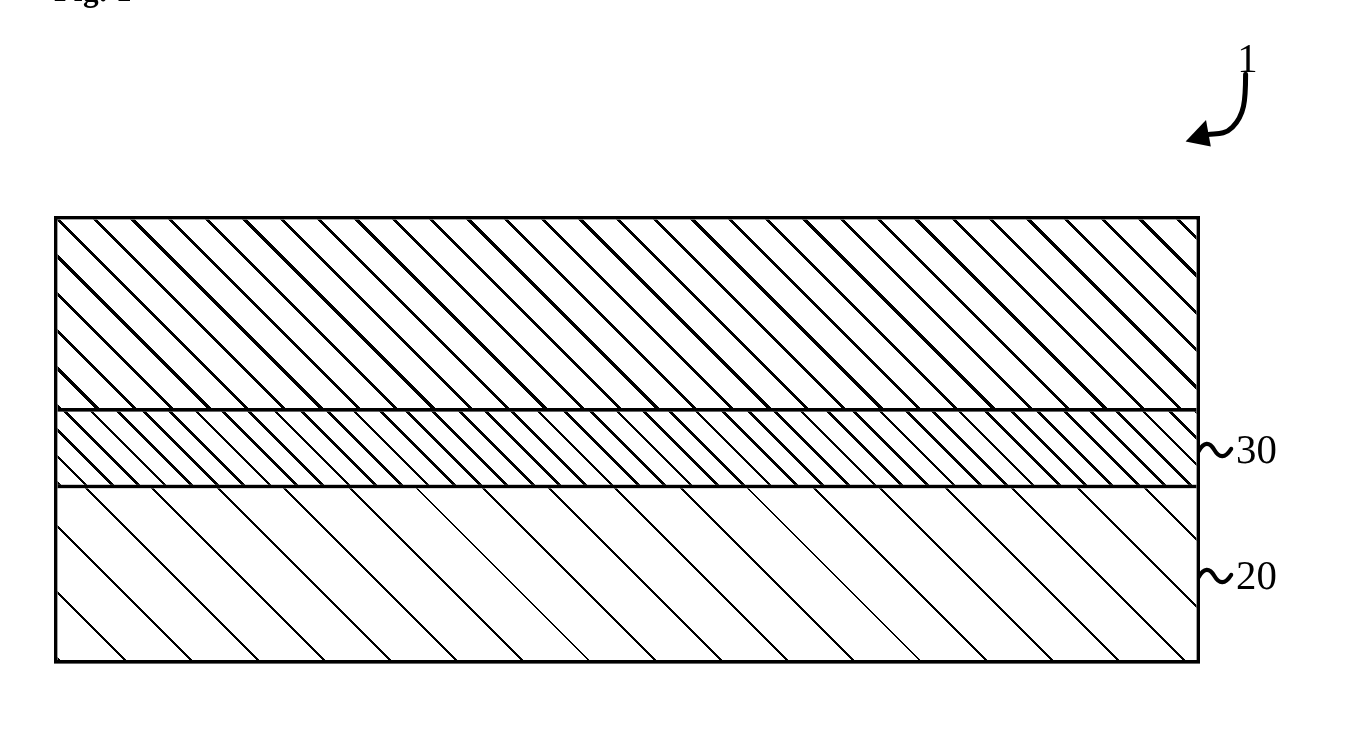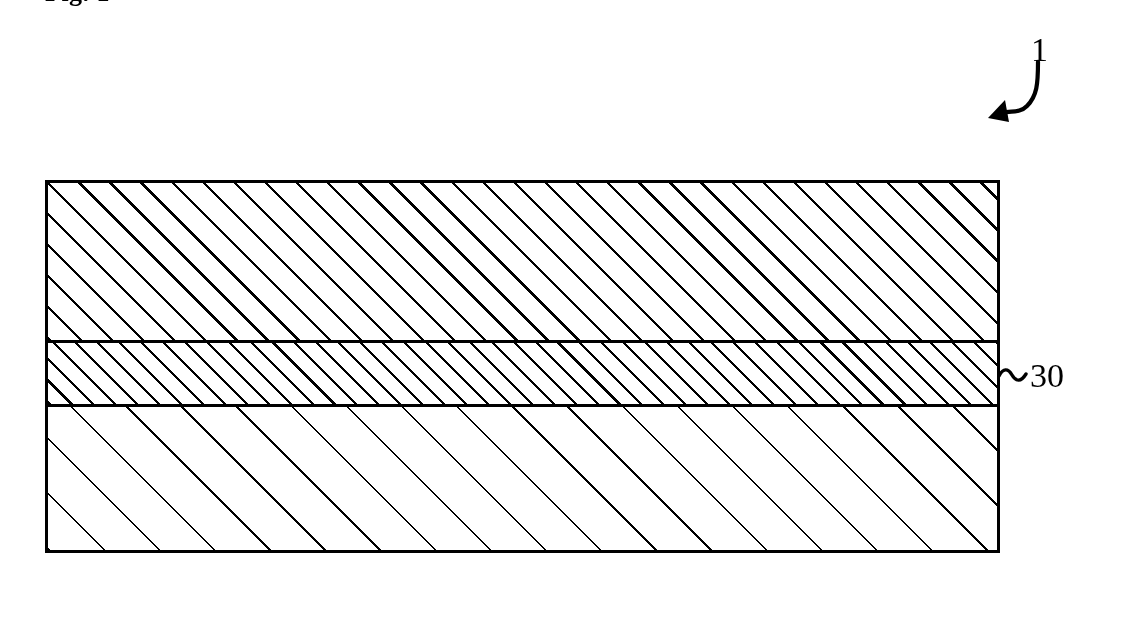--- a/index.html
+++ b/index.html
@@ -135,14 +135,20 @@
   </div>
 
 
   <div class="callout" id="callout-30">
     <svg class="tilde-leader" viewBox="0 0 30 22">
       <path d="M 1 11 C 5 3, 10 3, 14 10 C 18 17, 23 17, 28 9" fill="none" stroke="#000" stroke-width="3.4" stroke-linecap="round"></path>
     </svg>
     <span class="callout-label">30</span>
   </div>
 
+  <div class="callout" id="callout-20">
+    <svg class="tilde-leader" viewBox="0 0 30 22">
+      <path d="M 1 11 C 5 3, 10 3, 14 10 C 18 17, 23 17, 28 9" fill="none" stroke="#000" stroke-width="3.4" stroke-linecap="round"></path>
+    </svg>
+    <span class="callout-label">20</span>
+  </div>
 
 </div>
 
 </body></html>

